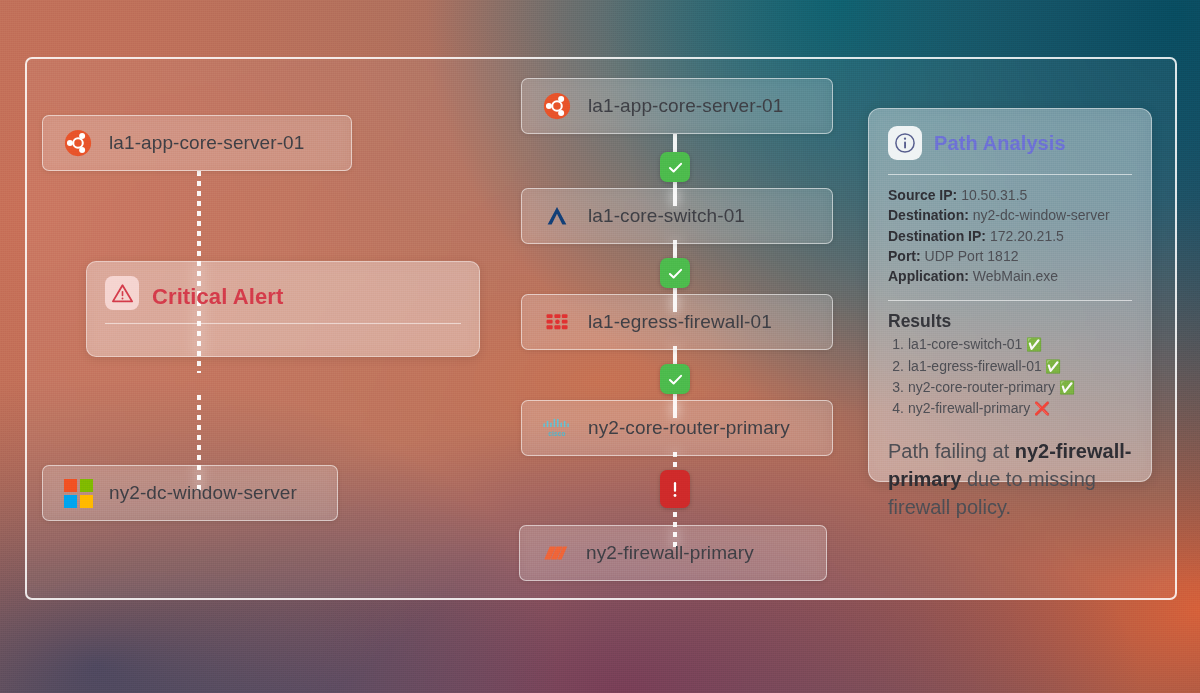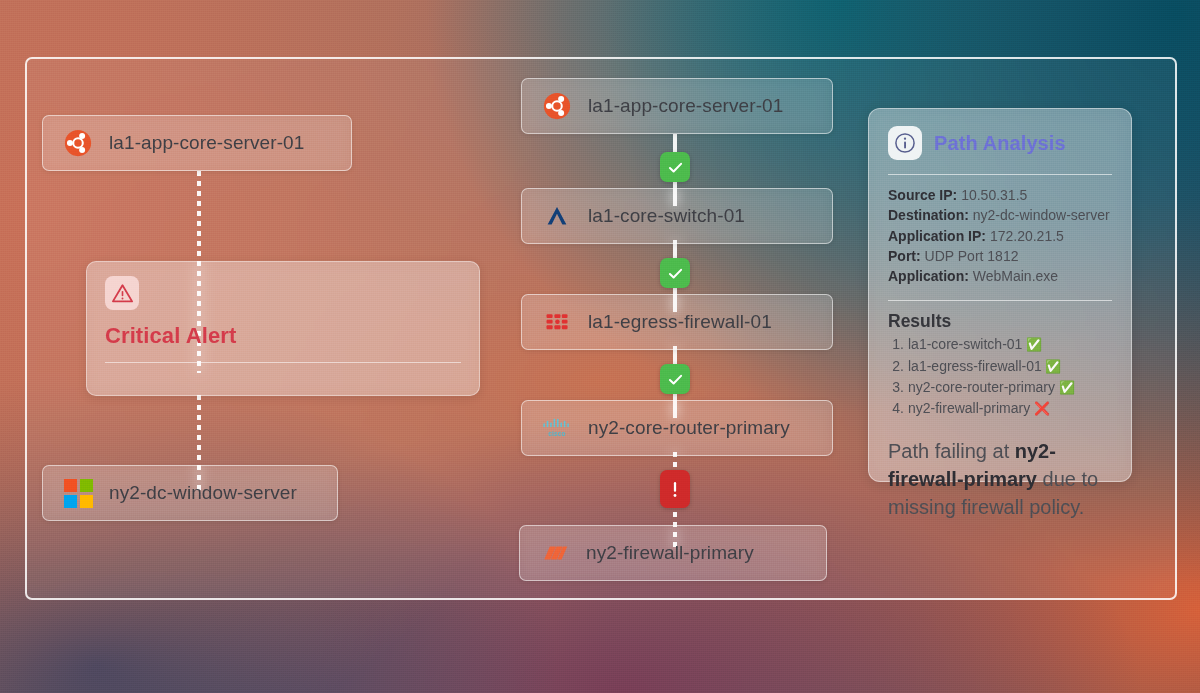--- a/index.html
+++ b/index.html
@@ -85,36 +85,36 @@
     position: absolute;
     left: 84px; top: 259px;
     width: 394px;
     border-radius: 10px;
     background: rgba(255,255,255,.33);
     border: 1px solid rgba(255,255,255,.42);
     backdrop-filter: blur(7px);
     padding: 14px 18px 20px 18px;
     box-shadow: 0 2px 10px rgba(0,0,0,.10);
   }
-  .alert-head { display: flex; align-items: flex-start; gap: 13px; flex-direction: column; }
+  .alert-head { display: flex; align-items: flex-end; gap: 13px; }
   .alert-icon-box {
     width: 34px; height: 34px; border-radius: 8px;
     background: rgba(255,228,230,.72);
     display: flex; align-items: center; justify-content: center;
   }
   .alert-title { font-size: 22px; font-weight: bold; color: #d43b4a; letter-spacing: .1px; }
   .alert-rule { height: 1px; background: rgba(255,255,255,.55); margin: 13px 0 12px 0; }
   .alert-body { font-size: 16.5px; line-height: 1.45; color: #4a4a4f; }
   .alert-body b { color: #3a3a40; font-weight: bold; }
 
   
   #panel {
     position: absolute;
     left: 866px; top: 106px;
-    width: 264px; height: 374px;
+    width: 284px; height: 374px;
     border-radius: 12px;
     background: rgba(255,255,255,.36);
     border: 1px solid rgba(255,255,255,.45);
     backdrop-filter: blur(9px);
     padding: 17px 19px;
     box-shadow: 0 2px 12px rgba(0,0,0,.11);
   }
   .panel-head { display: flex; align-items: center; gap: 12px; }
   .panel-icon-box {
     width: 34px; height: 34px; border-radius: 9px;
@@ -296,21 +296,21 @@
           </svg>
         </span>
         <span class="panel-title">Path Analysis</span>
       </div>
 
       <div class="panel-rule"></div>
 
       <div>
         <div class="kv"><b>Source IP:</b> <span>10.50.31.5</span></div>
         <div class="kv"><b>Destination:</b> <span>ny2-dc-window-server</span></div>
-        <div class="kv"><b>Application IP:</b> <span>172.20.21.5</span></div>
+        <div class="kv"><b>Destination IP:</b> <span>172.20.21.5</span></div>
         <div class="kv"><b>Port:</b> <span>UDP Port 1812</span></div>
         <div class="kv"><b>Application:</b> <span>WebMain.exe</span></div>
       </div>
 
       <div class="panel-rule"></div>
 
       <div class="sec-title">Results</div>
       <ul class="results-list">
         <li><span class="res-num">1.</span><span>la1-core-switch-01</span> <span class="res-ok">✅</span></li>
         <li><span class="res-num">2.</span><span>la1-egress-firewall-01</span> <span class="res-ok">✅</span></li>

